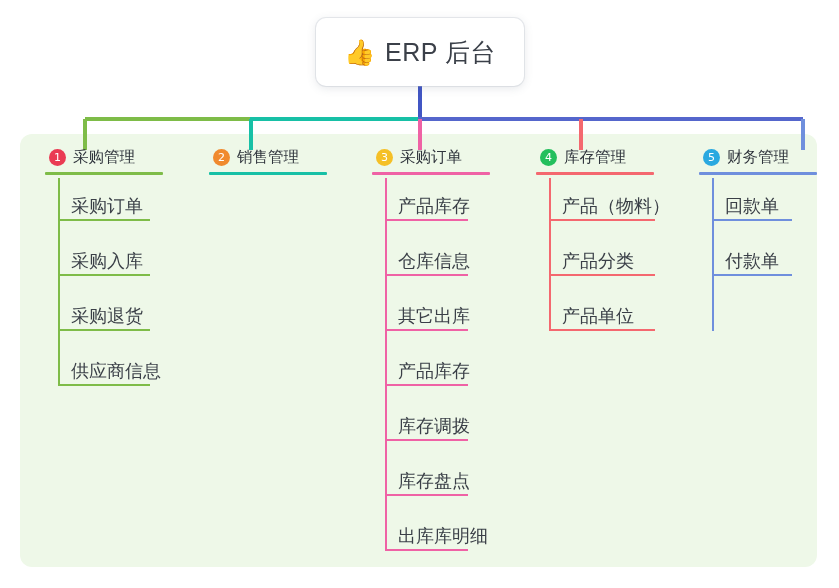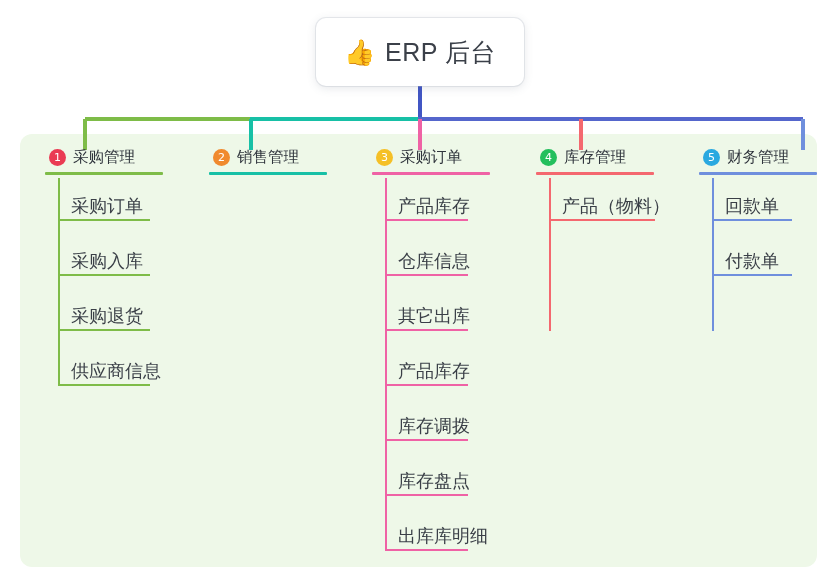--- a/index.html
+++ b/index.html
@@ -177,20 +177,28 @@
           <span class="badge" style="background: rgb(35, 191, 93);">4</span>
           <span class="col-title">库存管理</span>
           <div class="head-rule" style="background: rgb(244, 104, 111); width: 118px; top: 28px;"></div>
         </div>
         <div class="items">
           <div class="spine" style="background: rgb(244, 104, 111); height: 153px;"></div>
           <div class="item">
             <div class="item-label">产品（物料）</div>
             <div class="item-rule" style="background: rgb(244, 104, 111); width: 106px;"></div>
           </div>
+          <div class="item">
+            <div class="item-label">产品分类</div>
+            <div class="item-rule" style="background: rgb(244, 104, 111); width: 106px;"></div>
+          </div>
+          <div class="item">
+            <div class="item-label">产品单位</div>
+            <div class="item-rule" style="background: rgb(244, 104, 111); width: 106px;"></div>
+          </div>
         </div>
       </div>
       <div class="col" style="left: 687px;">
         <div class="col-head">
           <span class="badge" style="background: rgb(42, 169, 224);">5</span>
           <span class="col-title">财务管理</span>
           <div class="head-rule" style="background: rgb(111, 143, 221); width: 118px; top: 28px;"></div>
         </div>
         <div class="items">
           <div class="spine" style="background: rgb(111, 143, 221); height: 153px;"></div>

